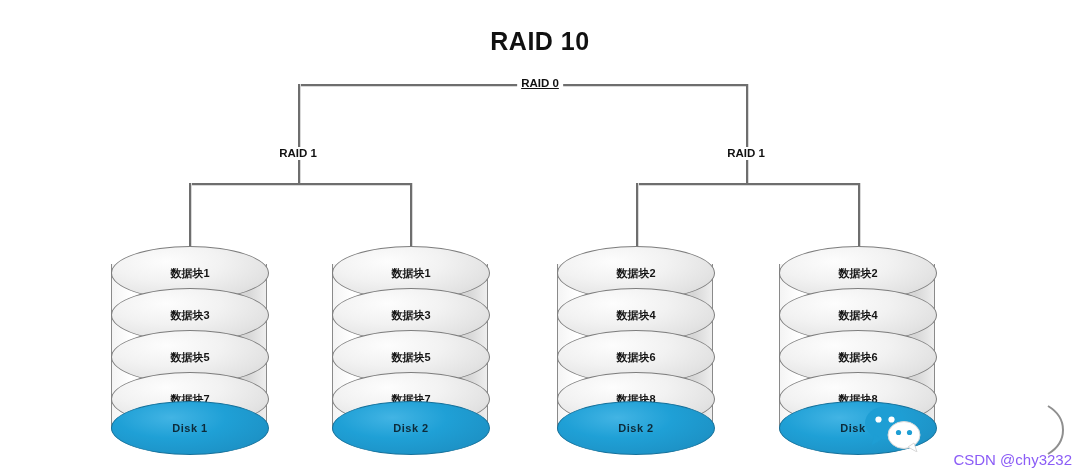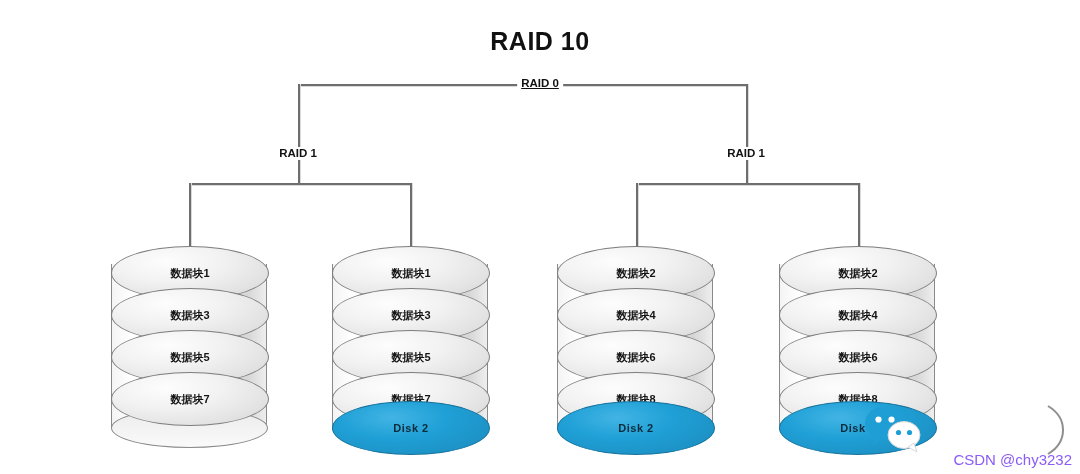--- a/index.html
+++ b/index.html
@@ -201,20 +201,23 @@
       <span class="platter-label">数据块1</span>
     </div>
     <div class="platter" style="top:42px;">
       <span class="platter-label">数据块3</span>
     </div>
     <div class="platter" style="top:84px;">
       <span class="platter-label">数据块5</span>
     </div>
     <div class="platter" style="top:126px;">
       <span class="platter-label">数据块7</span>
+    </div>
+    <div class="platter base" style="top:155px;">
+      <span class="platter-label">Disk  1</span>
     </div>
   </div>
 
   <div class="disk" style="left:332px; top:246px;">
     <div class="disk-body"></div>
     <div class="platter" style="top:0px;">
       <span class="platter-label">数据块1</span>
     </div>
     <div class="platter" style="top:42px;">
       <span class="platter-label">数据块3</span>

